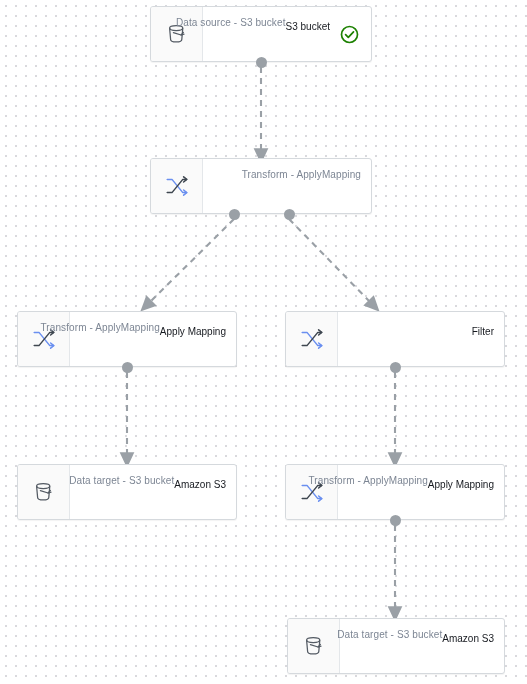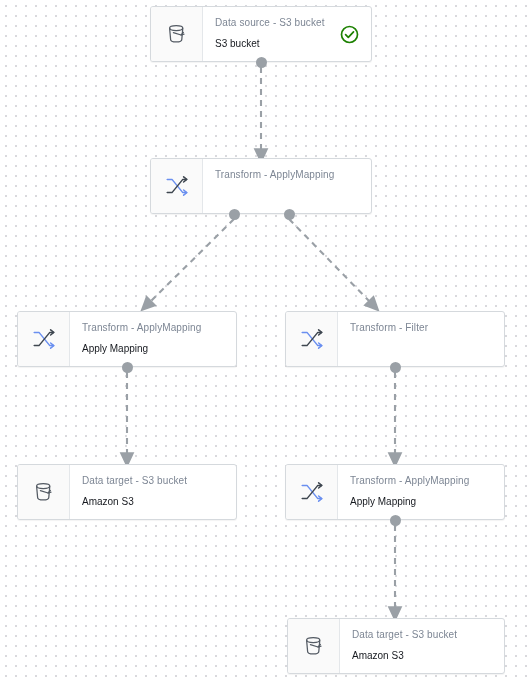--- a/index.html
+++ b/index.html
@@ -49,22 +49,22 @@
     border-right: 1px solid #e4e7ea;
     display: flex;
     align-items: center;
     justify-content: center;
   }
 
   .node-body {
     flex: 1 1 auto;
     padding: 9px 10px 8px 12px;
     display: flex;
-    flex-direction: column;
-    justify-content: space-between;
+    flex-direction: row;
+    justify-content: flex-end;
     min-width: 0;
   }
 
   .node-subtitle {
     font-size: 10px;
     line-height: 13px;
     color: #7d8694;
     white-space: nowrap;
     letter-spacing: 0.1px;
   }
@@ -165,21 +165,21 @@
       <div class="node" style="left: 285px; top: 311px; width: 220px; height: 56px;">
         <div class="node-icon">
           <svg width="26" height="26" viewBox="0 0 26 26" aria-hidden="true">
             <path d="M3.2,6.4 L8.0,6.4 L18.8,19.6 L22.6,19.6" fill="none" stroke="#6a8ff0" stroke-width="1.5" stroke-linecap="round" stroke-linejoin="round"></path>
             <path d="M19.6,17.0 L22.8,19.6 L19.6,22.2" fill="none" stroke="#6a8ff0" stroke-width="1.5" stroke-linecap="round" stroke-linejoin="round"></path>
             <path d="M3.2,19.6 L8.0,19.6 L18.8,6.4 L22.6,6.4" fill="none" stroke="#3f4750" stroke-width="1.5" stroke-linecap="round" stroke-linejoin="round"></path>
             <path d="M19.6,3.8 L22.8,6.4 L19.6,9.0" fill="none" stroke="#3f4750" stroke-width="1.5" stroke-linecap="round" stroke-linejoin="round"></path>
           </svg>
         </div>
         <div class="node-body">
-          <div class="node-subtitle">Transform - Filter</div>
+          <div class="node-title">Filter</div>
         </div>
       </div>
       <div class="node" style="left: 17px; top: 464px; width: 220px; height: 56px;">
         <div class="node-icon">
           <svg width="26" height="26" viewBox="0 0 26 26" aria-hidden="true">
             <ellipse cx="12.2" cy="7.1" rx="6.6" ry="2.5" fill="none" stroke="#545b64" stroke-width="1.25"></ellipse>
             <path d="M5.6,7.1 L6.6,18.4 C6.6,19.8 9.2,20.9 12.2,20.9 C15.2,20.9 17.8,19.8 17.8,18.4 L18.8,7.1" fill="none" stroke="#545b64" stroke-width="1.25" stroke-linejoin="round"></path>
             <path d="M9.4,11.6 L17.1,14.0 L20.0,13.1" fill="none" stroke="#545b64" stroke-width="1.25" stroke-linejoin="round" stroke-linecap="round"></path>
             <path d="M17.1,14.0 L19.4,11.4" fill="none" stroke="#545b64" stroke-width="1.25" stroke-linecap="round"></path>
           </svg>

